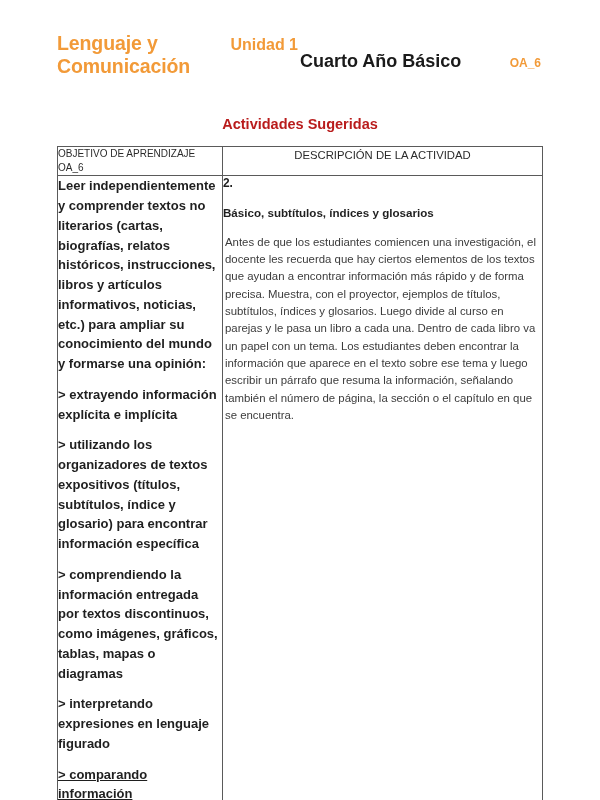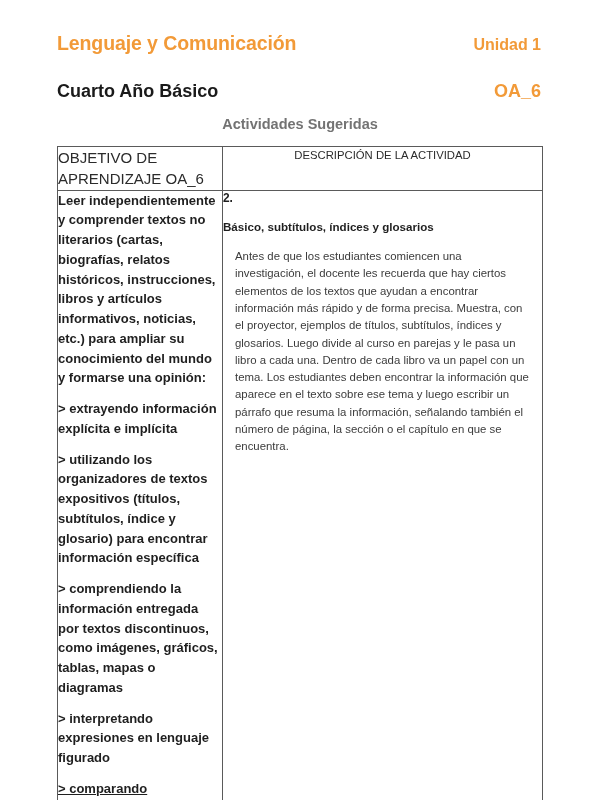--- a/index.html
+++ b/index.html
@@ -22,21 +22,20 @@
     box-sizing: border-box;
   }
 
   
   .doc-header {
     position: absolute;
     left: 57px;
     top: 32px;
     width: 484px;
     display: flex;
-    flex-direction: column;
     gap: 2px;
   }
   .header-row {
     display: flex;
     justify-content: space-between;
     align-items: baseline;
     width: 100%;
   }
   .subject-title {
     font-size: 19.5px;
@@ -52,38 +51,38 @@
     line-height: 1.18;
     white-space: nowrap;
   }
   .grade-title {
     font-size: 18px;
     font-weight: bold;
     color: #1a1a1a;
     line-height: 1.22;
   }
   .oa-label {
-    font-size: 18px;
+    font-size: 12px;
     font-weight: bold;
     color: #F29A38;
     line-height: 1.22;
     white-space: nowrap;
     margin-top: 24px;
   }
 
   
   .section-heading {
     position: absolute;
     left: 0;
     top: 116px;
     width: 600px;
     text-align: center;
     font-size: 14.5px;
     font-weight: bold;
-    color: #737373;
+    color: #b91c1c;
   }
 
   
   .act-table {
     position: absolute;
     left: 57px;
     top: 146px;
     width: 485px;
     height: 577px;
     border-collapse: collapse;
@@ -96,21 +95,21 @@
 
   .act-table th,
   .act-table td {
     border: 1px solid #5a5a5a;
     vertical-align: top;
     padding: 0;
   }
 
   .th-left {
     padding: 5px 6px 7px 7px;
-    font-size: 15px;
+    font-size: 10px;
     font-weight: normal;
     text-align: left;
     color: #2b2b2b;
     line-height: 1.42;
   }
   .th-right {
     padding: 5px 6px 7px 6px;
     font-size: 11.3px;
     font-weight: normal;
     color: #2b2b2b;
@@ -142,21 +141,21 @@
     line-height: 1.3;
   }
   .act-subheading {
     font-size: 11.6px;
     font-weight: bold;
     color: #1f1f1f;
     margin: 0 0 12px 0;
     line-height: 1.45;
   }
   .act-body {
-    margin: 12px;
+    margin: 2px;
     text-align: left;
   }
 </style>
 </head>
 <body>
 
 <div class="page">
 
   <div class="doc-header">
     <div class="header-row">

